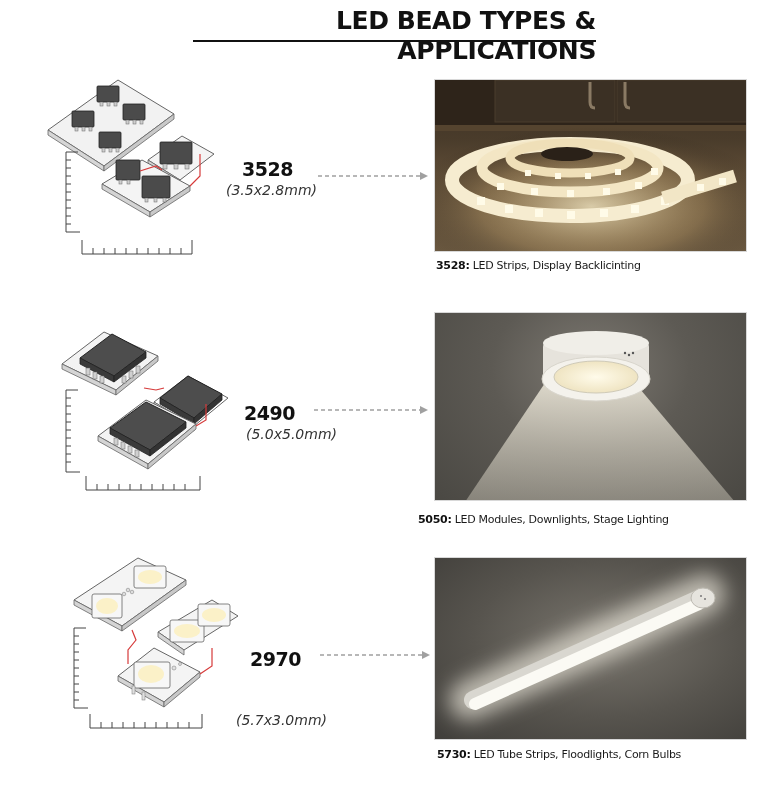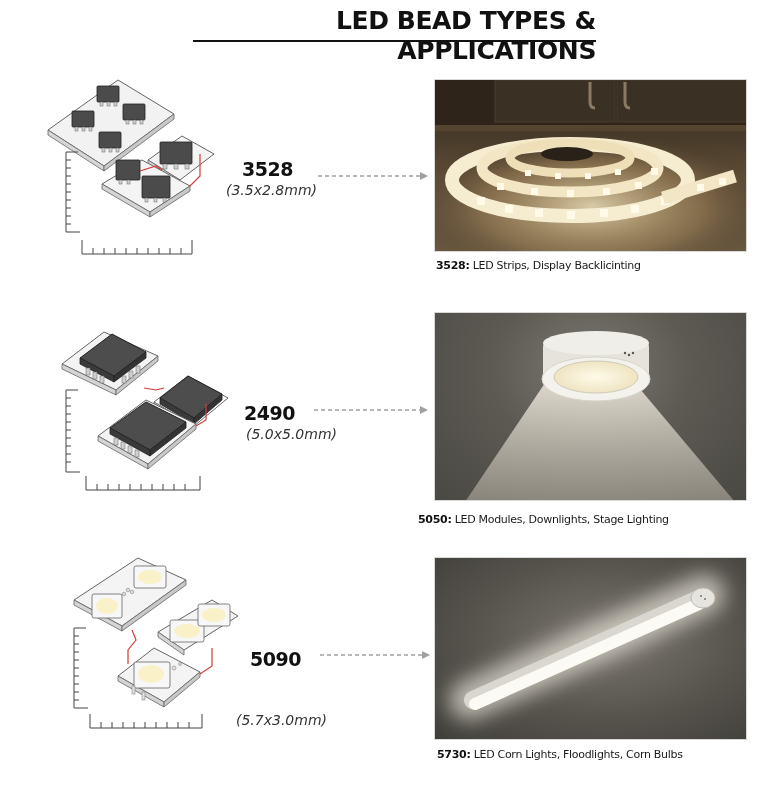--- a/index.html
+++ b/index.html
@@ -339,21 +339,21 @@
         <line x1="61" y1="176" x2="61" y2="170"></line>
       <line x1="72" y1="176" x2="72" y2="170"></line>
         <line x1="83" y1="176" x2="83" y2="170"></line>
         <line x1="94" y1="176" x2="94" y2="170"></line>
       <line x1="105" y1="176" x2="105" y2="170"></line>
         <line x1="116" y1="176" x2="116" y2="170"></line>
         <line x1="127" y1="176" x2="127" y2="170"></line>
     </g>
   </svg>
 
-  <div class="code" style="left:238px;top:645px">5090</div>
+  <div class="code" style="left:238px;top:645px">2970</div>
   <div class="dims" style="left:236px;top:714px">(5.7x3.0mm)</div>
 
   <svg class="arrow" style="left:320px;top:650px" width="112" height="10" viewBox="0 0 112 10">
     <line x1="0" y1="5" x2="102" y2="5" stroke="#a0a0a0" stroke-width="1.3" stroke-dasharray="4,3"></line>
     <polygon points="102,1 110,5 102,9" fill="#a0a0a0"></polygon>
   </svg>
 
   <div class="photo" style="left:434px;top:557px;width:313px;height:183px;background:radial-gradient(ellipse at 55% 45%,#7a766e 0%,#57544e 55%,#403e3a 100%);">
     <svg width="313" height="183" viewBox="0 0 313 183">
       <defs>
@@ -366,15 +366,15 @@
       <line x1="40" y1="146" x2="264" y2="46" stroke="#fbfaf4" stroke-width="12" stroke-linecap="round"></line>
       <ellipse cx="268" cy="40" rx="12" ry="10" fill="#e6e4de" stroke="#bdbab2"></ellipse>
       <g fill="#777">
           <circle cx="266" cy="38" r="1"></circle>
           <circle cx="270" cy="41" r="1"></circle>
         </g>
     </svg>
   </div>
 
   <div class="caption" style="left:437px;top:748px">
-    <b>5730:</b><span> LED Corn Lights, Floodlights, Corn Bulbs</span>
+    <b>5730:</b><span> LED Tube Strips, Floodlights, Corn Bulbs</span>
   </div>
 </div>
 
 </body></html>

